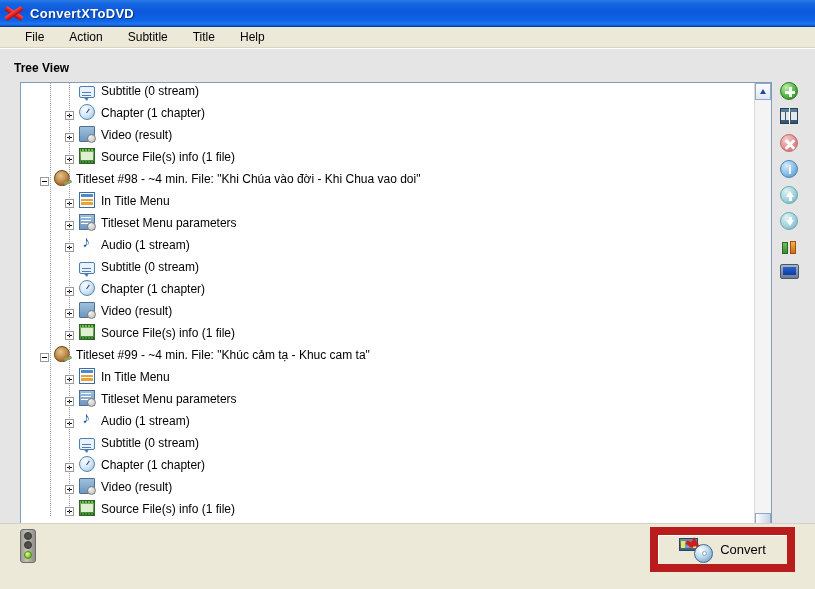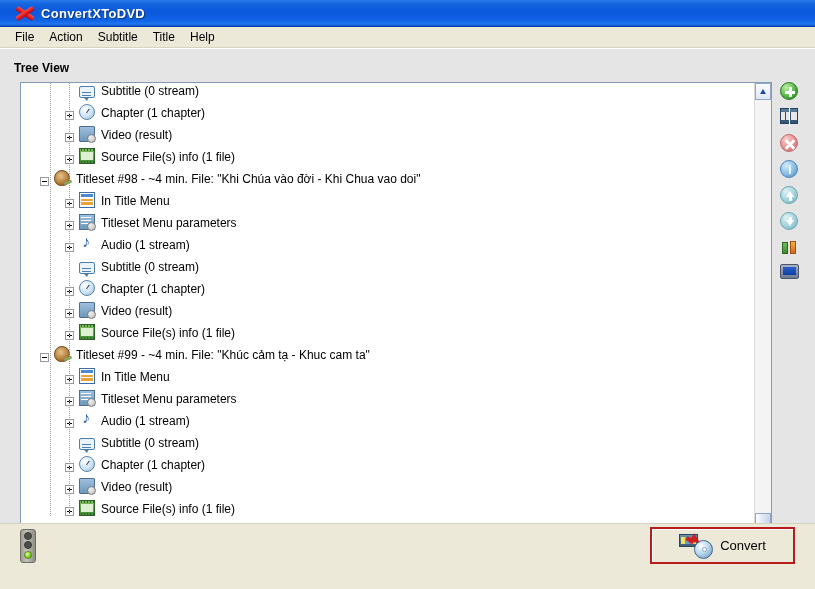--- a/index.html
+++ b/index.html
@@ -17,21 +17,21 @@
     position: relative;
   }
 
   
   .titlebar {
     height: 27px;
     background: linear-gradient(to bottom,
         #2a7ce8 0%, #1565e0 14%, #0b58dd 45%, #0f63e6 78%, #1f76ef 92%, #0d54c8 100%);
     display: flex;
     align-items: center;
-    padding-left: 14px;
+    padding-left: 3px;
     box-sizing: border-box;
     border-bottom: 1px solid #06439f;
   }
   .app-logo {
     width: 22px;
     height: 20px;
     position: relative;
     margin-right: 5px;
     flex: none;
   }
@@ -65,20 +65,21 @@
     padding-left: 8px;
     box-sizing: border-box;
     border-bottom: 1px solid #d8d4c0;
   }
   .menu-item {
     font-size: 12px;
     padding: 2px 8px 2px 7px;
     color: #000;
     cursor: default;
     line-height: 14px;
+    margin-left: 10px;
   }
 
   
   .client {
     position: absolute;
     left: 0;
     top: 49px;
     width: 815px;
     height: 540px;
     background: #e5e5e5;
@@ -541,23 +542,23 @@
     color: #2222cc;
     text-decoration: underline;
     cursor: pointer;
   }
 
   .convert-btn {
     position: absolute;
     left: 650px;
     top: 527px;
     width: 145px;
-    height: 37px;
+    height: 45px;
     background: #ece9d8;
-    border: 2px solid #b91c1c;
+    border: 8px solid #b91c1c;
     box-sizing: border-box;
     display: flex;
     align-items: center;
     justify-content: center;
     cursor: pointer;
     box-shadow: inset 1px 1px 0 #ffffff;
   }
   .convert-art {
     width: 34px;
     height: 26px;

